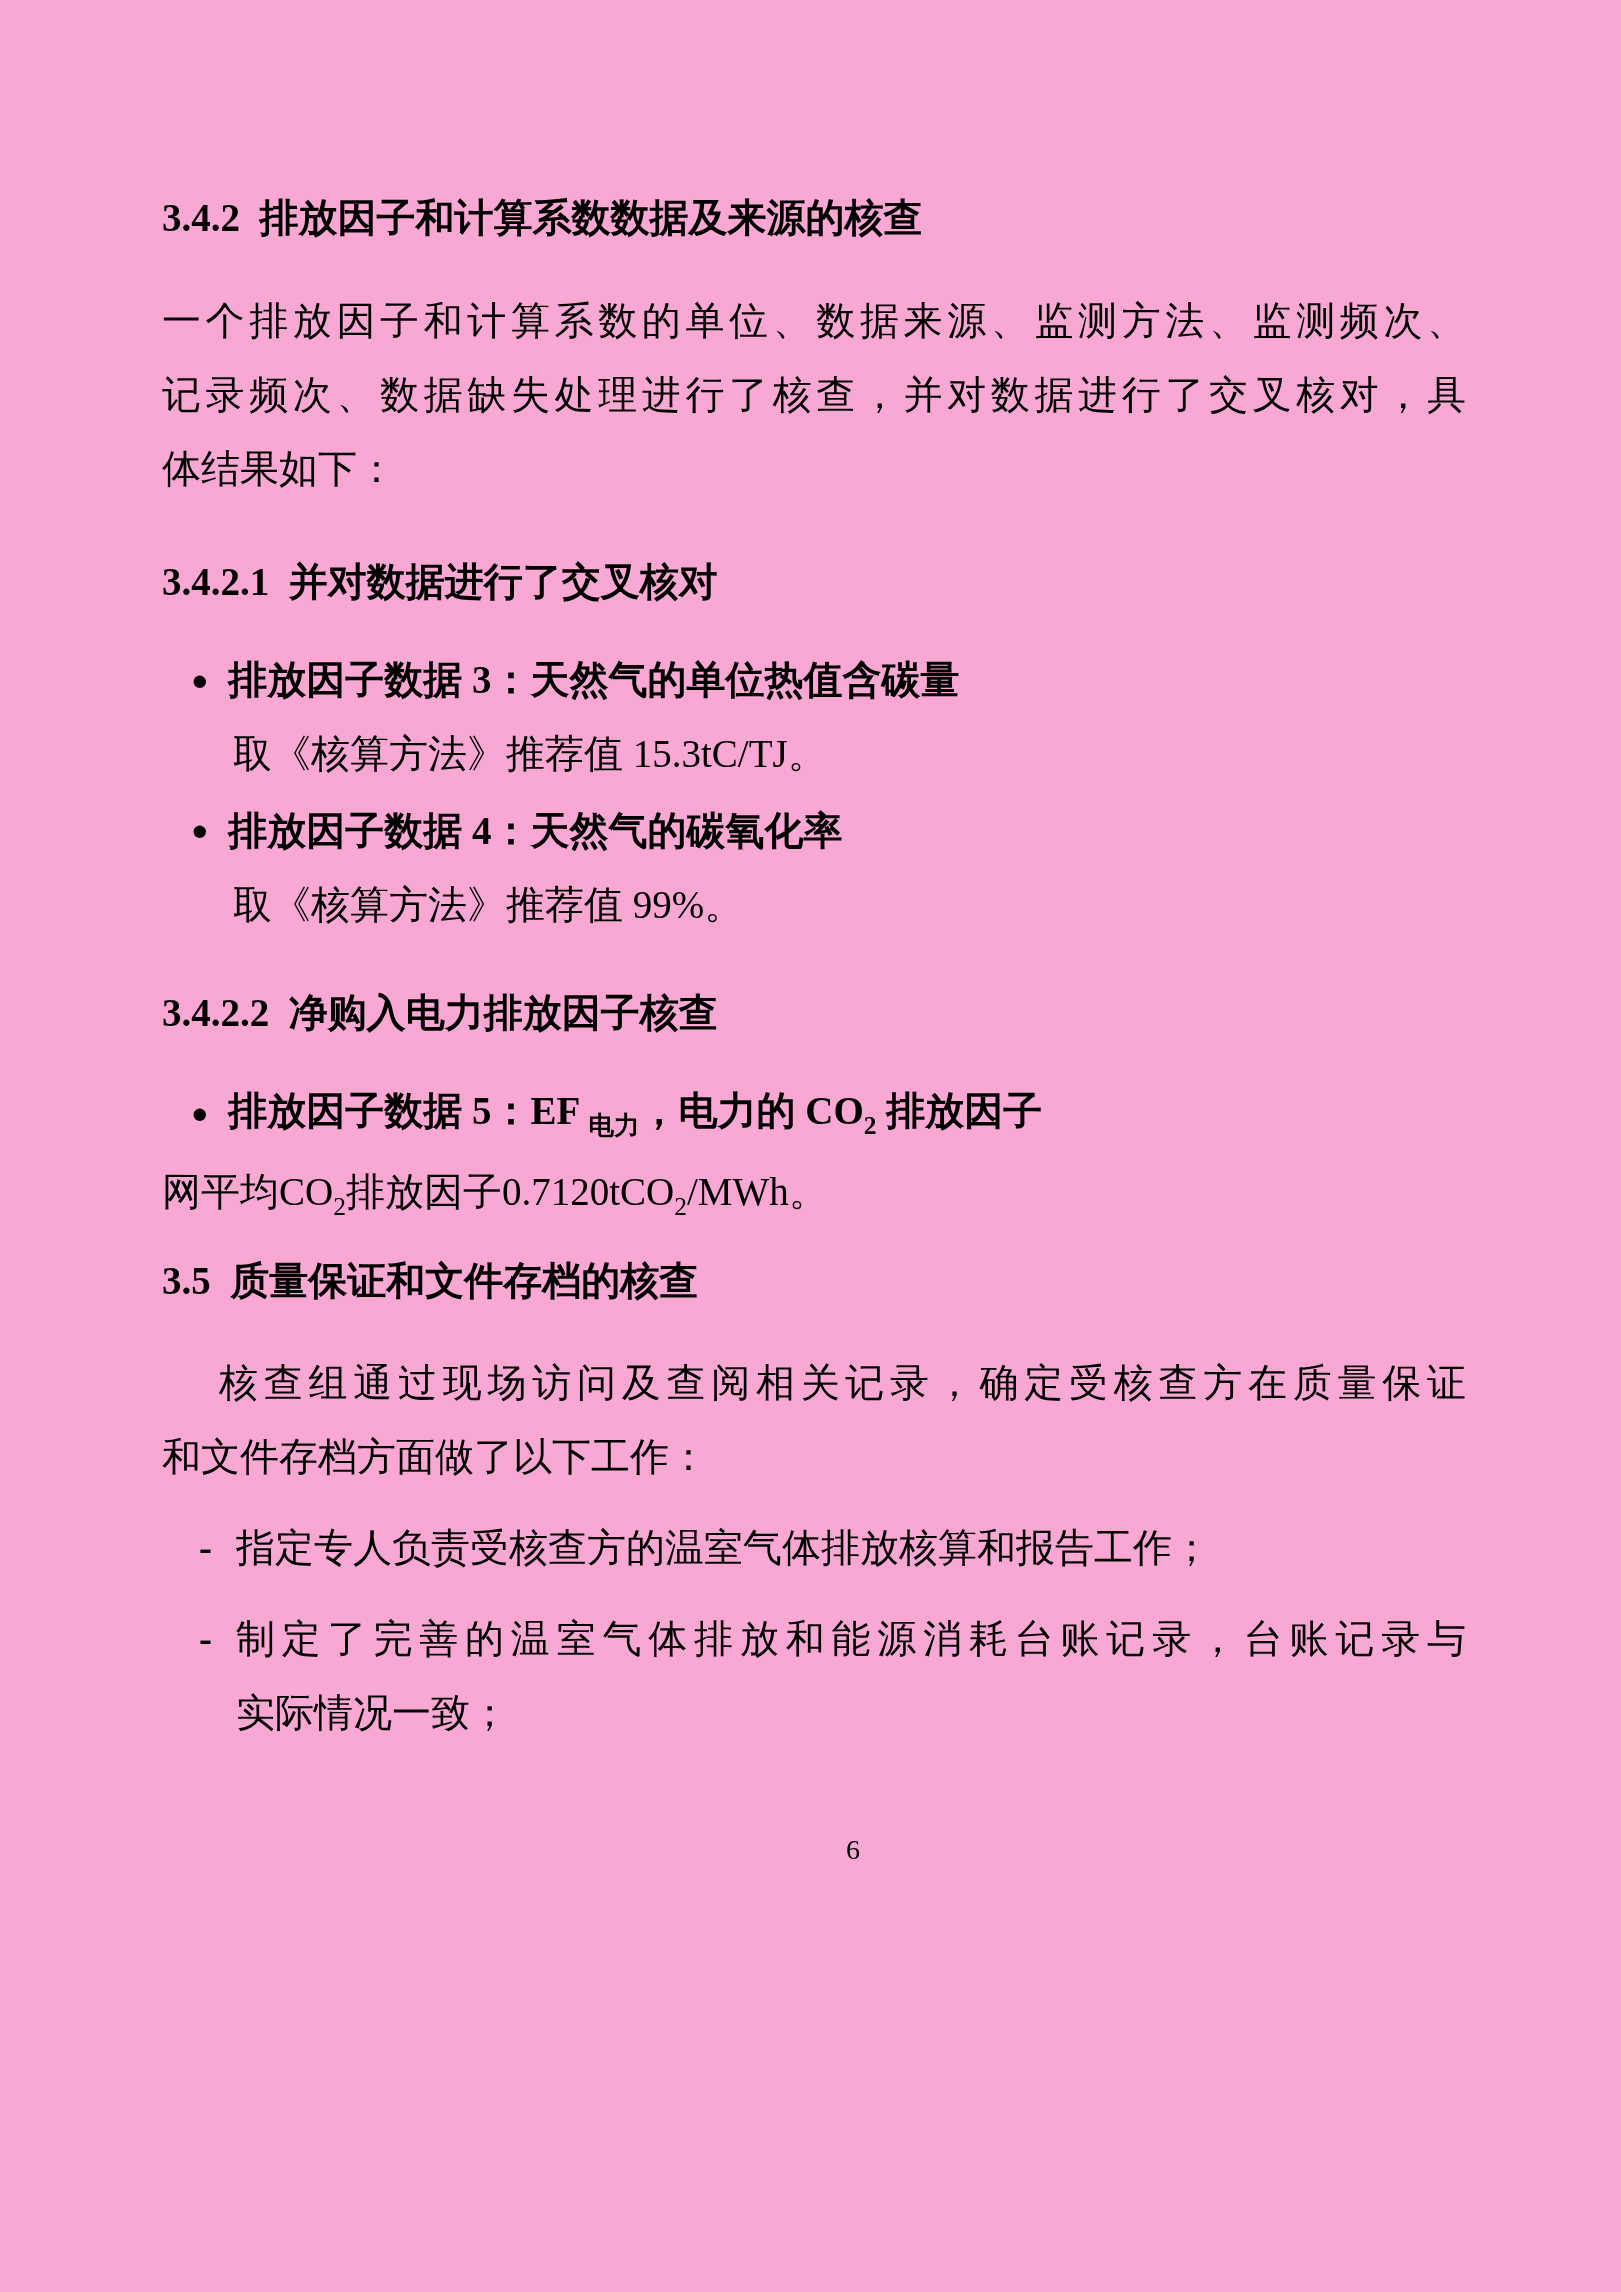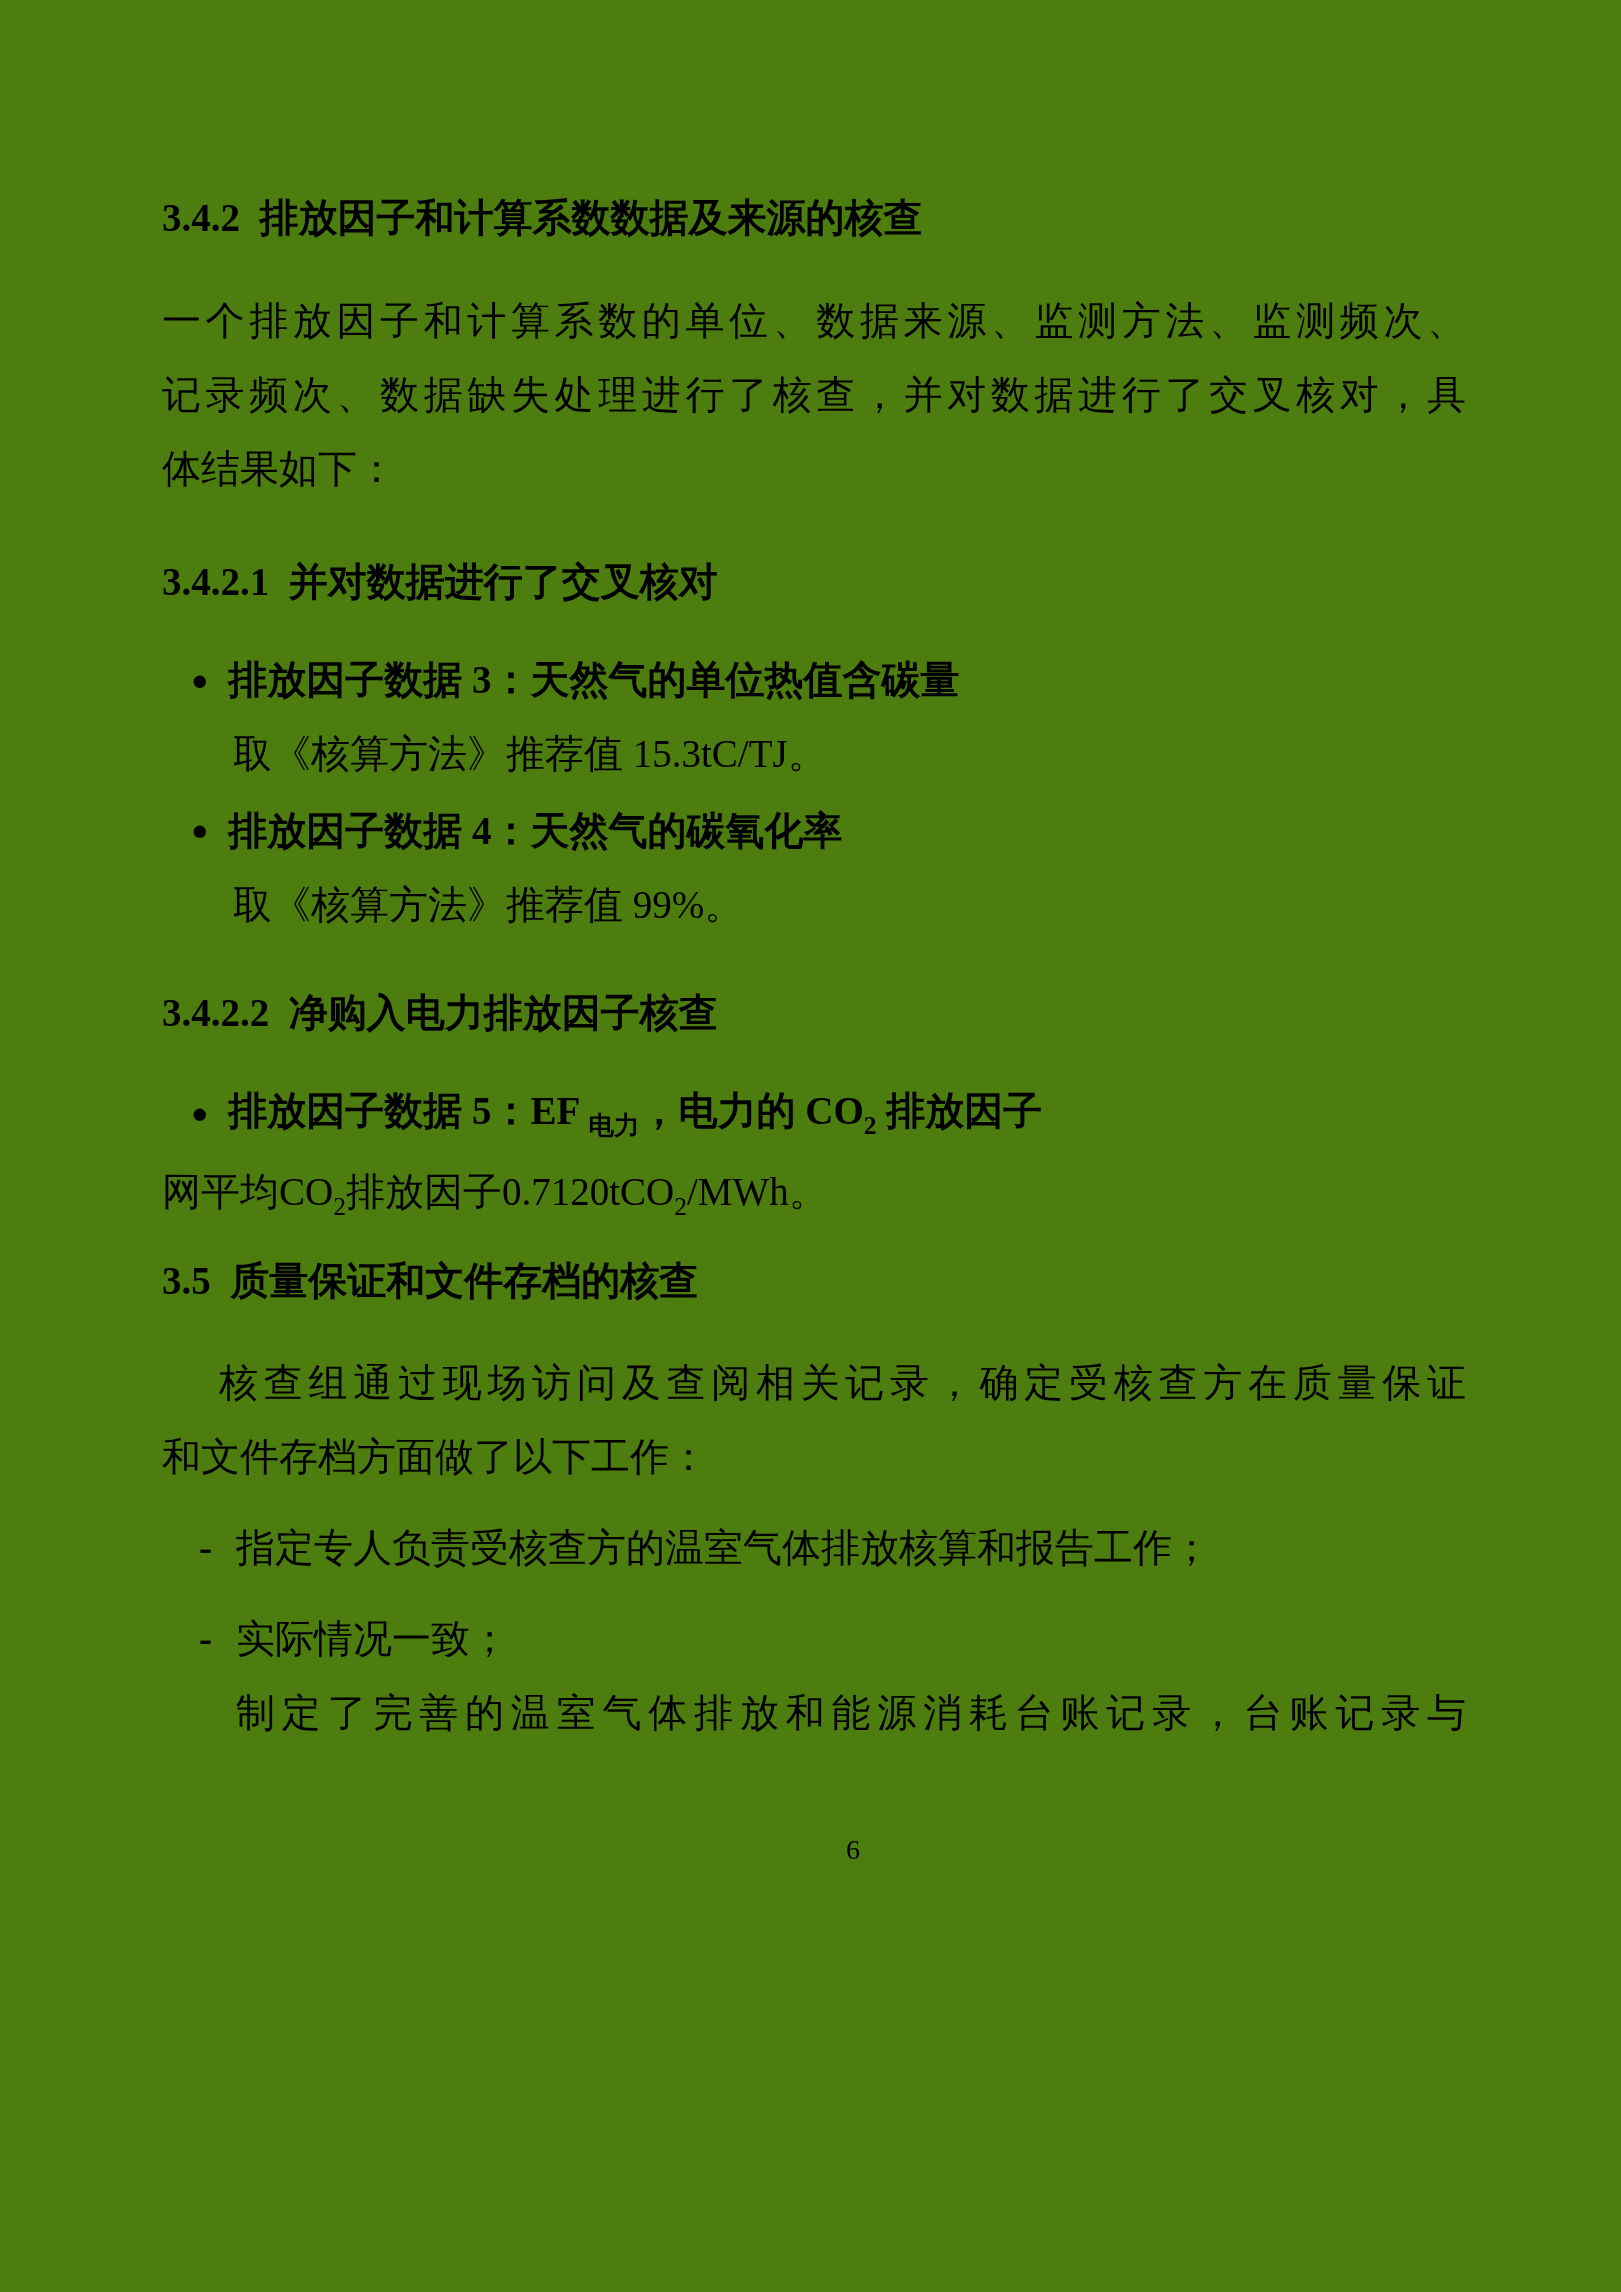--- a/index.html
+++ b/index.html
@@ -3,21 +3,21 @@
 <meta charset="utf-8">
 <style>
   * { margin:0; padding:0; box-sizing:border-box; }
   html,body { background:#ffffff; }
   body {
     width:1621px; height:2293px;
     font-family:"Liberation Serif","DejaVu Serif",serif;
     color:#000000;
     position:relative;
   }
-  .page { position:absolute; inset:0; background:#4d7c0f; }
+  .page { position:absolute; inset:0; background:#f9a8d4; }
   .content { position:absolute; left:162px; top:0; width:1304px; }
 
   .heading {
     font-size:39px; font-weight:bold;
     line-height:47px; height:47px;
     white-space:nowrap; overflow:hidden;
   }
   .h-num { margin-right:19.6px; }
 
   .line {
@@ -106,21 +106,21 @@
       <div class="line">和文件存档方面做了以下工作：</div>
     </div>
 
     <div class="dash-row" style="margin-top:17.6px;">
       <span class="dash-marker">-</span>
       <div class="line">指定专人负责受核查方的温室气体排放核算和报告工作；</div>
     </div>
 
     <div class="dash-row" style="margin-top:16.7px;">
       <span class="dash-marker">-</span>
+      <div class="line jl">制定了完善的温室气体排放和能源消耗台账记录，台账记录与</div>
       <div class="line">实际情况一致；</div>
-      <div class="line jl">制定了完善的温室气体排放和能源消耗台账记录，台账记录与</div>
     </div>
 
     <div class="footer-pagenum">6</div>
 
   </div>
 </div>
 
 
 </body></html>

